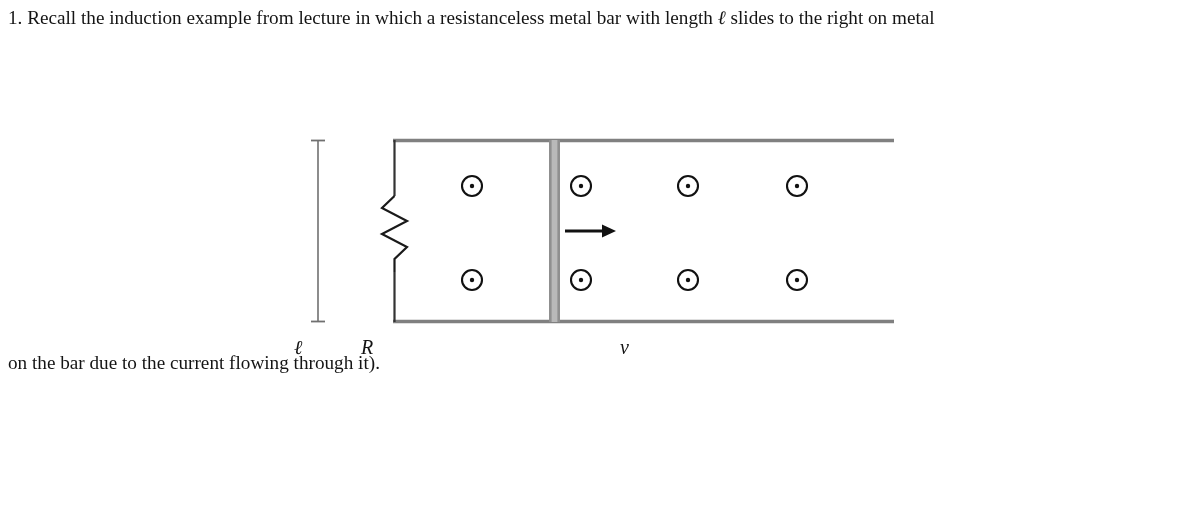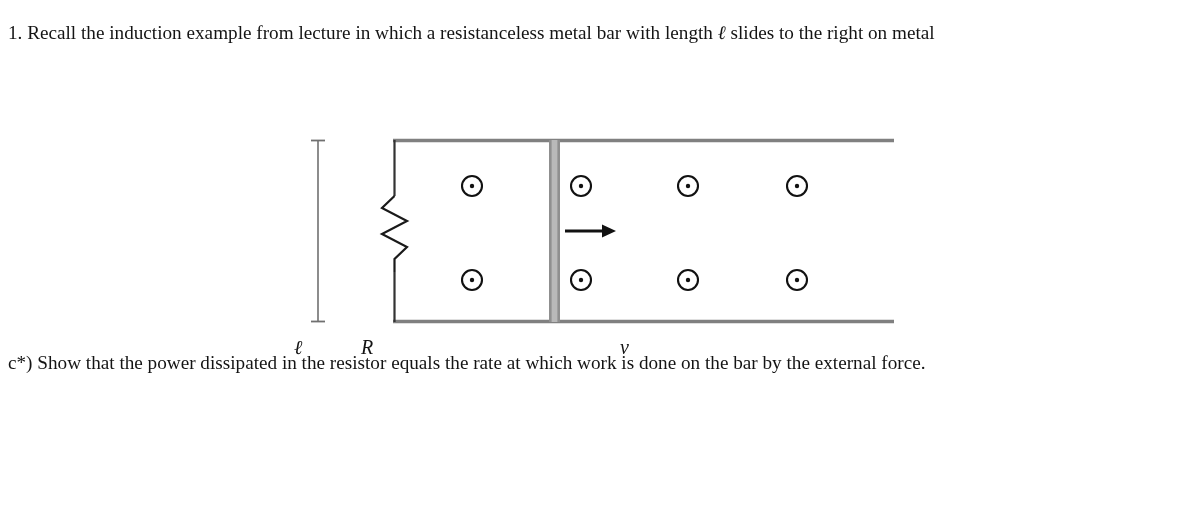--- a/index.html
+++ b/index.html
@@ -21,21 +21,21 @@
   .problem-text {
     position: absolute;
     left: 8px;
     width: 1184px;
     font-size: 19.2px;
     line-height: 26.8px;
     text-align: justify;
     text-justify: inter-word;
     color: #141414;
   }
-  #intro-block { top: 20px; }
+  #intro-block { top: 5px; }
   #parts-block { top: 350px; }
 
   .para { margin: 0; }
   .para-line { display: block; white-space: nowrap; }
 
   .mathvar {
     font-family: "Liberation Serif", "DejaVu Serif", serif;
     font-style: italic;
   }
   .script-ell {
@@ -138,15 +138,15 @@
     </g>
   </svg>
 
   <span class="fig-label script-ell" id="label-ell">ℓ</span>
   <span class="fig-label mathvar" id="label-R">R</span>
   <span class="fig-label mathvar" id="label-v">v</span>
 </div>
 
 <div class="problem-text" id="parts-block">
   <p class="para">
-    <span class="para-line">c*) Show that the power dissipated in the resistor equals the rate at which work is done on the bar by the external force.</span>
+    <span class="para-line">on the bar due to the current flowing through it).</span>
   </p>
 </div>
 
 </body></html>

